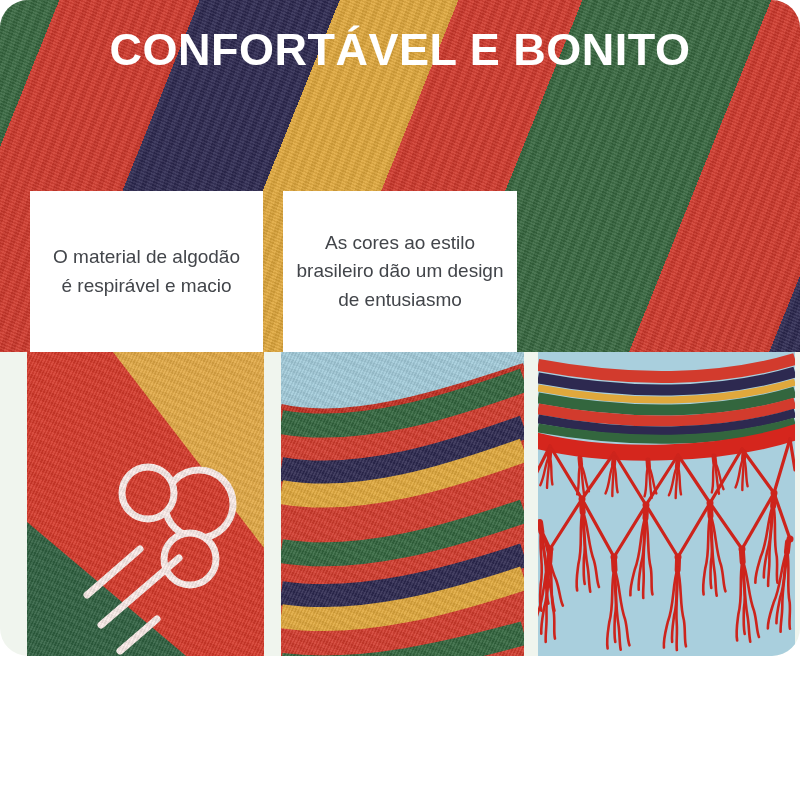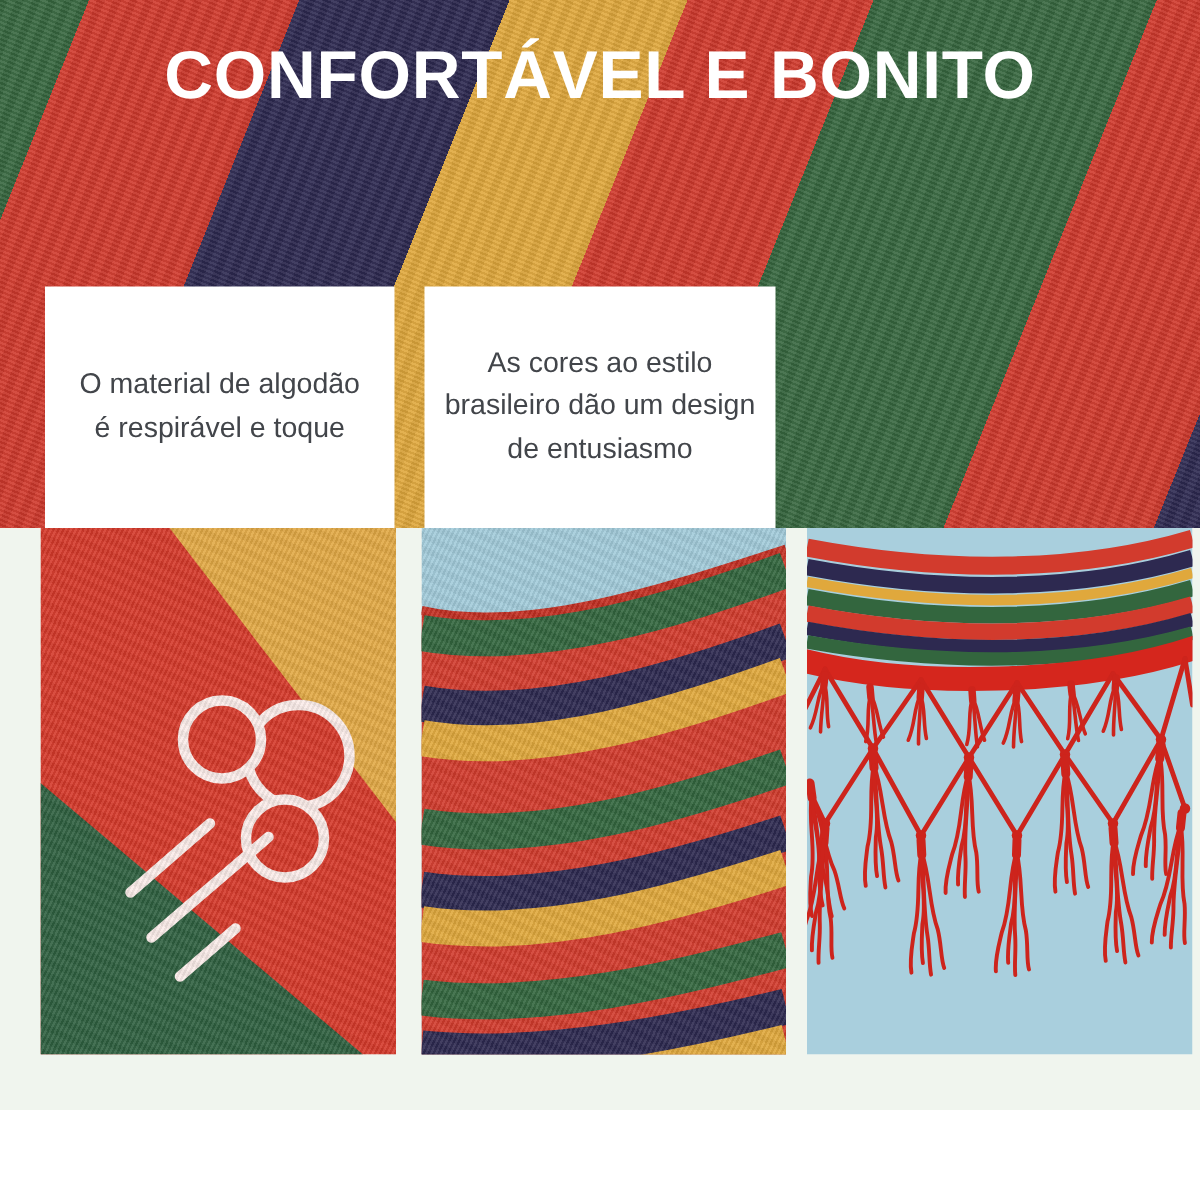--- a/index.html
+++ b/index.html
@@ -1,21 +1,22 @@
 <!DOCTYPE html>
 <html><head>
 <meta charset="utf-8">
 <style>
   html,body{margin:0;padding:0;}
   .page{
     position:relative;
-    width:800px;height:740px;
+    width:800px;height:656px;
     background:#f0f5ee;
     overflow:hidden;
     font-family:"Liberation Sans", sans-serif;
+    border-radius:28px;
   }
   
   .header-stripes{
     position:absolute;left:0;top:0;width:800px;height:352px;
     background-image:
       repeating-linear-gradient(112deg,
         #37673f 0px,  #37673f 55px,
         #d0392c 55px, #d0392c 185px,
         #2d2950 185px,#2d2950 315px,
         #e0a83c 315px,#e0a83c 425px,
@@ -69,21 +70,21 @@
 </head>
 <body>
 
 <div class="page">
 
   <div class="header-stripes"></div>
 
   <div class="title">CONFORTÁVEL E BONITO</div>
 
   <div class="card card-1">
-    <span>O material de algodão é respirável e toque</span>
+    <span>O material de algodão é respirável e macio</span>
   </div>
   <div class="card card-2">
     <span>As cores ao estilo brasileiro dão um design de entusiasmo</span>
   </div>
 
   <div class="panel panel-1">
     <svg viewBox="0 0 237 351" preserveAspectRatio="none">
       <rect x="0" y="0" width="237" height="351" fill="#d5392a"></rect>
 
       <polygon points="86,0 237,0 237,196" fill="#e2a945"></polygon>

